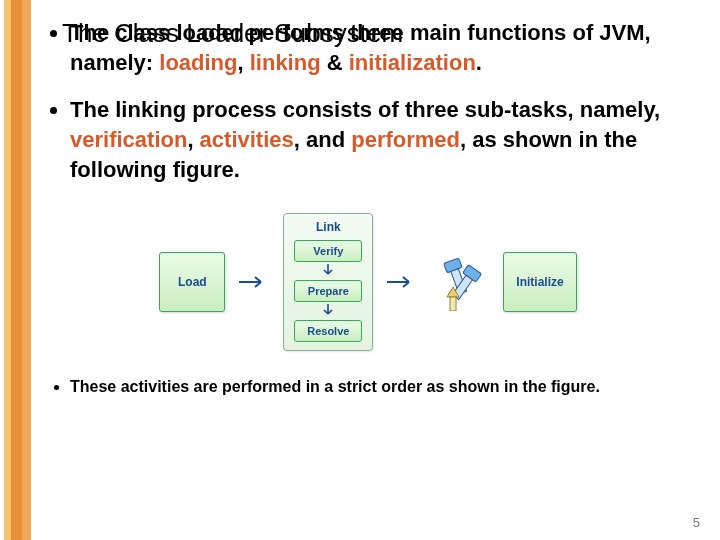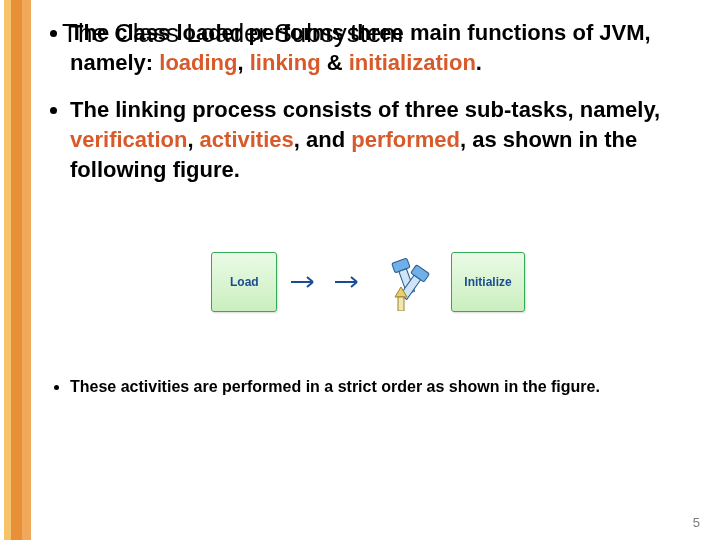--- a/index.html
+++ b/index.html
@@ -130,20 +130,36 @@
 
   <div class="figure">
     <div class="box">Load</div>
 
     <div class="arrow">
       <svg width="30" height="14">
           <path d="M0 7 H22 M22 7 L16 2 M22 7 L16 12" stroke="#1a4c92" stroke-width="2" fill="none"></path>
         </svg>
     </div>
 
+    <div class="linkbox">
+      <div class="lTitle">Link</div>
+      <div class="sub">Verify</div>
+      <div class="downarr">
+        <svg width="12" height="14">
+            <path d="M6 0 V10 M6 10 L2 6 M6 10 L10 6" stroke="#1a4c92" stroke-width="1.6" fill="none"></path>
+          </svg>
+      </div>
+      <div class="sub">Prepare</div>
+      <div class="downarr">
+        <svg width="12" height="14">
+            <path d="M6 0 V10 M6 10 L2 6 M6 10 L10 6" stroke="#1a4c92" stroke-width="1.6" fill="none"></path>
+          </svg>
+      </div>
+      <div class="sub">Resolve</div>
+    </div>
 
     <div class="arrow">
       <svg width="30" height="14">
           <path d="M0 7 H22 M22 7 L16 2 M22 7 L16 12" stroke="#1a4c92" stroke-width="2" fill="none"></path>
         </svg>
     </div>
 
     <div class="bolts">
       <svg width="58" height="58" viewBox="0 0 58 58">
         <g transform="rotate(-20 29 29)">

